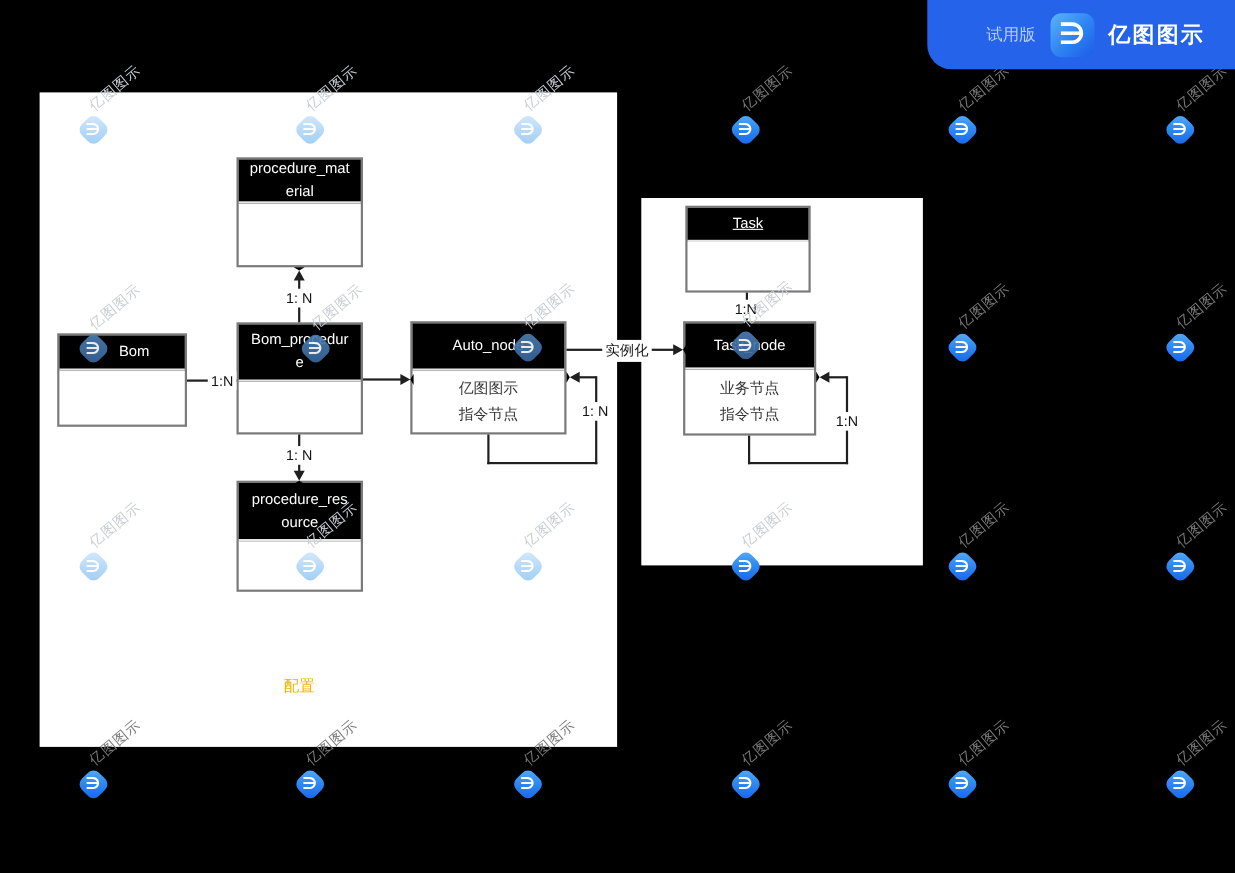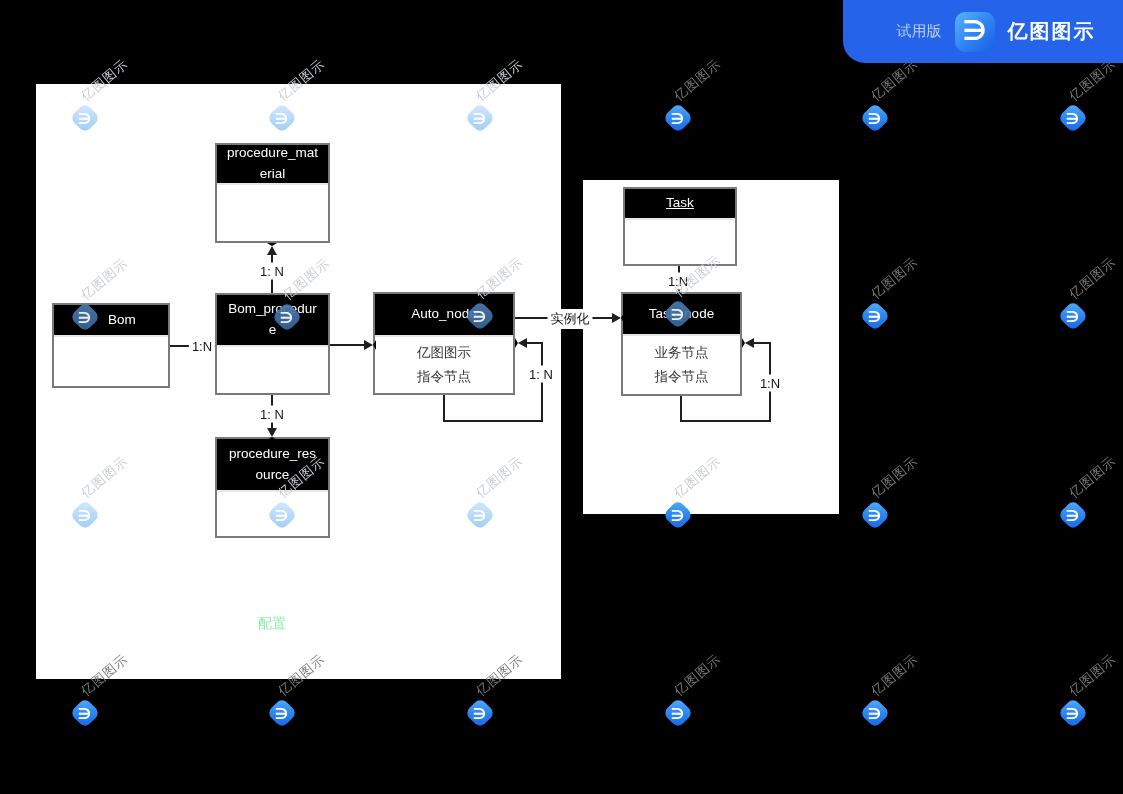--- a/index.html
+++ b/index.html
@@ -16,21 +16,21 @@
               font-size:13.5px;color:#343434;line-height:1.75;}
   
   .line{position:absolute;background:#1f1f1f;z-index:3;}
   .arr{position:absolute;width:0;height:0;border-style:solid;z-index:3;}
   .arr.up{border-left:5px solid transparent;border-right:5px solid transparent;border-bottom:9px solid #1f1f1f;}
   .arr.down{border-left:5px solid transparent;border-right:5px solid transparent;border-top:9px solid #1f1f1f;}
   .arr.right{border-top:5px solid transparent;border-bottom:5px solid transparent;border-left:9px solid #1f1f1f;}
   .arr.left{border-top:5px solid transparent;border-bottom:5px solid transparent;border-right:9px solid #1f1f1f;}
   .lbl{position:absolute;transform:translate(-50%,-50%);background:#fff;color:#141414;
        font-size:13px;padding:1px 3px;white-space:nowrap;z-index:4;}
-  .caption{position:absolute;transform:translate(-50%,-50%);color:#86efac;font-size:14px;z-index:4;}
+  .caption{position:absolute;transform:translate(-50%,-50%);color:#eab308;font-size:14px;z-index:4;}
   
   .wm{position:absolute;z-index:5;}
   .wm .ic{position:absolute;width:22px;height:22px;border-radius:7px;transform:rotate(45deg);
           display:flex;align-items:center;justify-content:center;}
   .wm .ic span{transform:rotate(-45deg);color:#fff;font-weight:bold;font-size:15px;line-height:1;}
   .wm .tx{position:absolute;left:15px;top:-20px;transform:rotate(-40deg);transform-origin:left bottom;
           font-size:13px;letter-spacing:1px;white-space:nowrap;}
   .wm.bright .ic{background:linear-gradient(135deg,#58b0f9 0%,#2f8af2 45%,#1663e8 100%);}
   .wm.pale .ic{background:linear-gradient(135deg,#d7eafc 0%,#b5d9f8 55%,#9fcdf5 100%);}
   .wm.muted .ic{background:linear-gradient(135deg,#4d80b4 0%,#35639a 100%);opacity:.92;}

